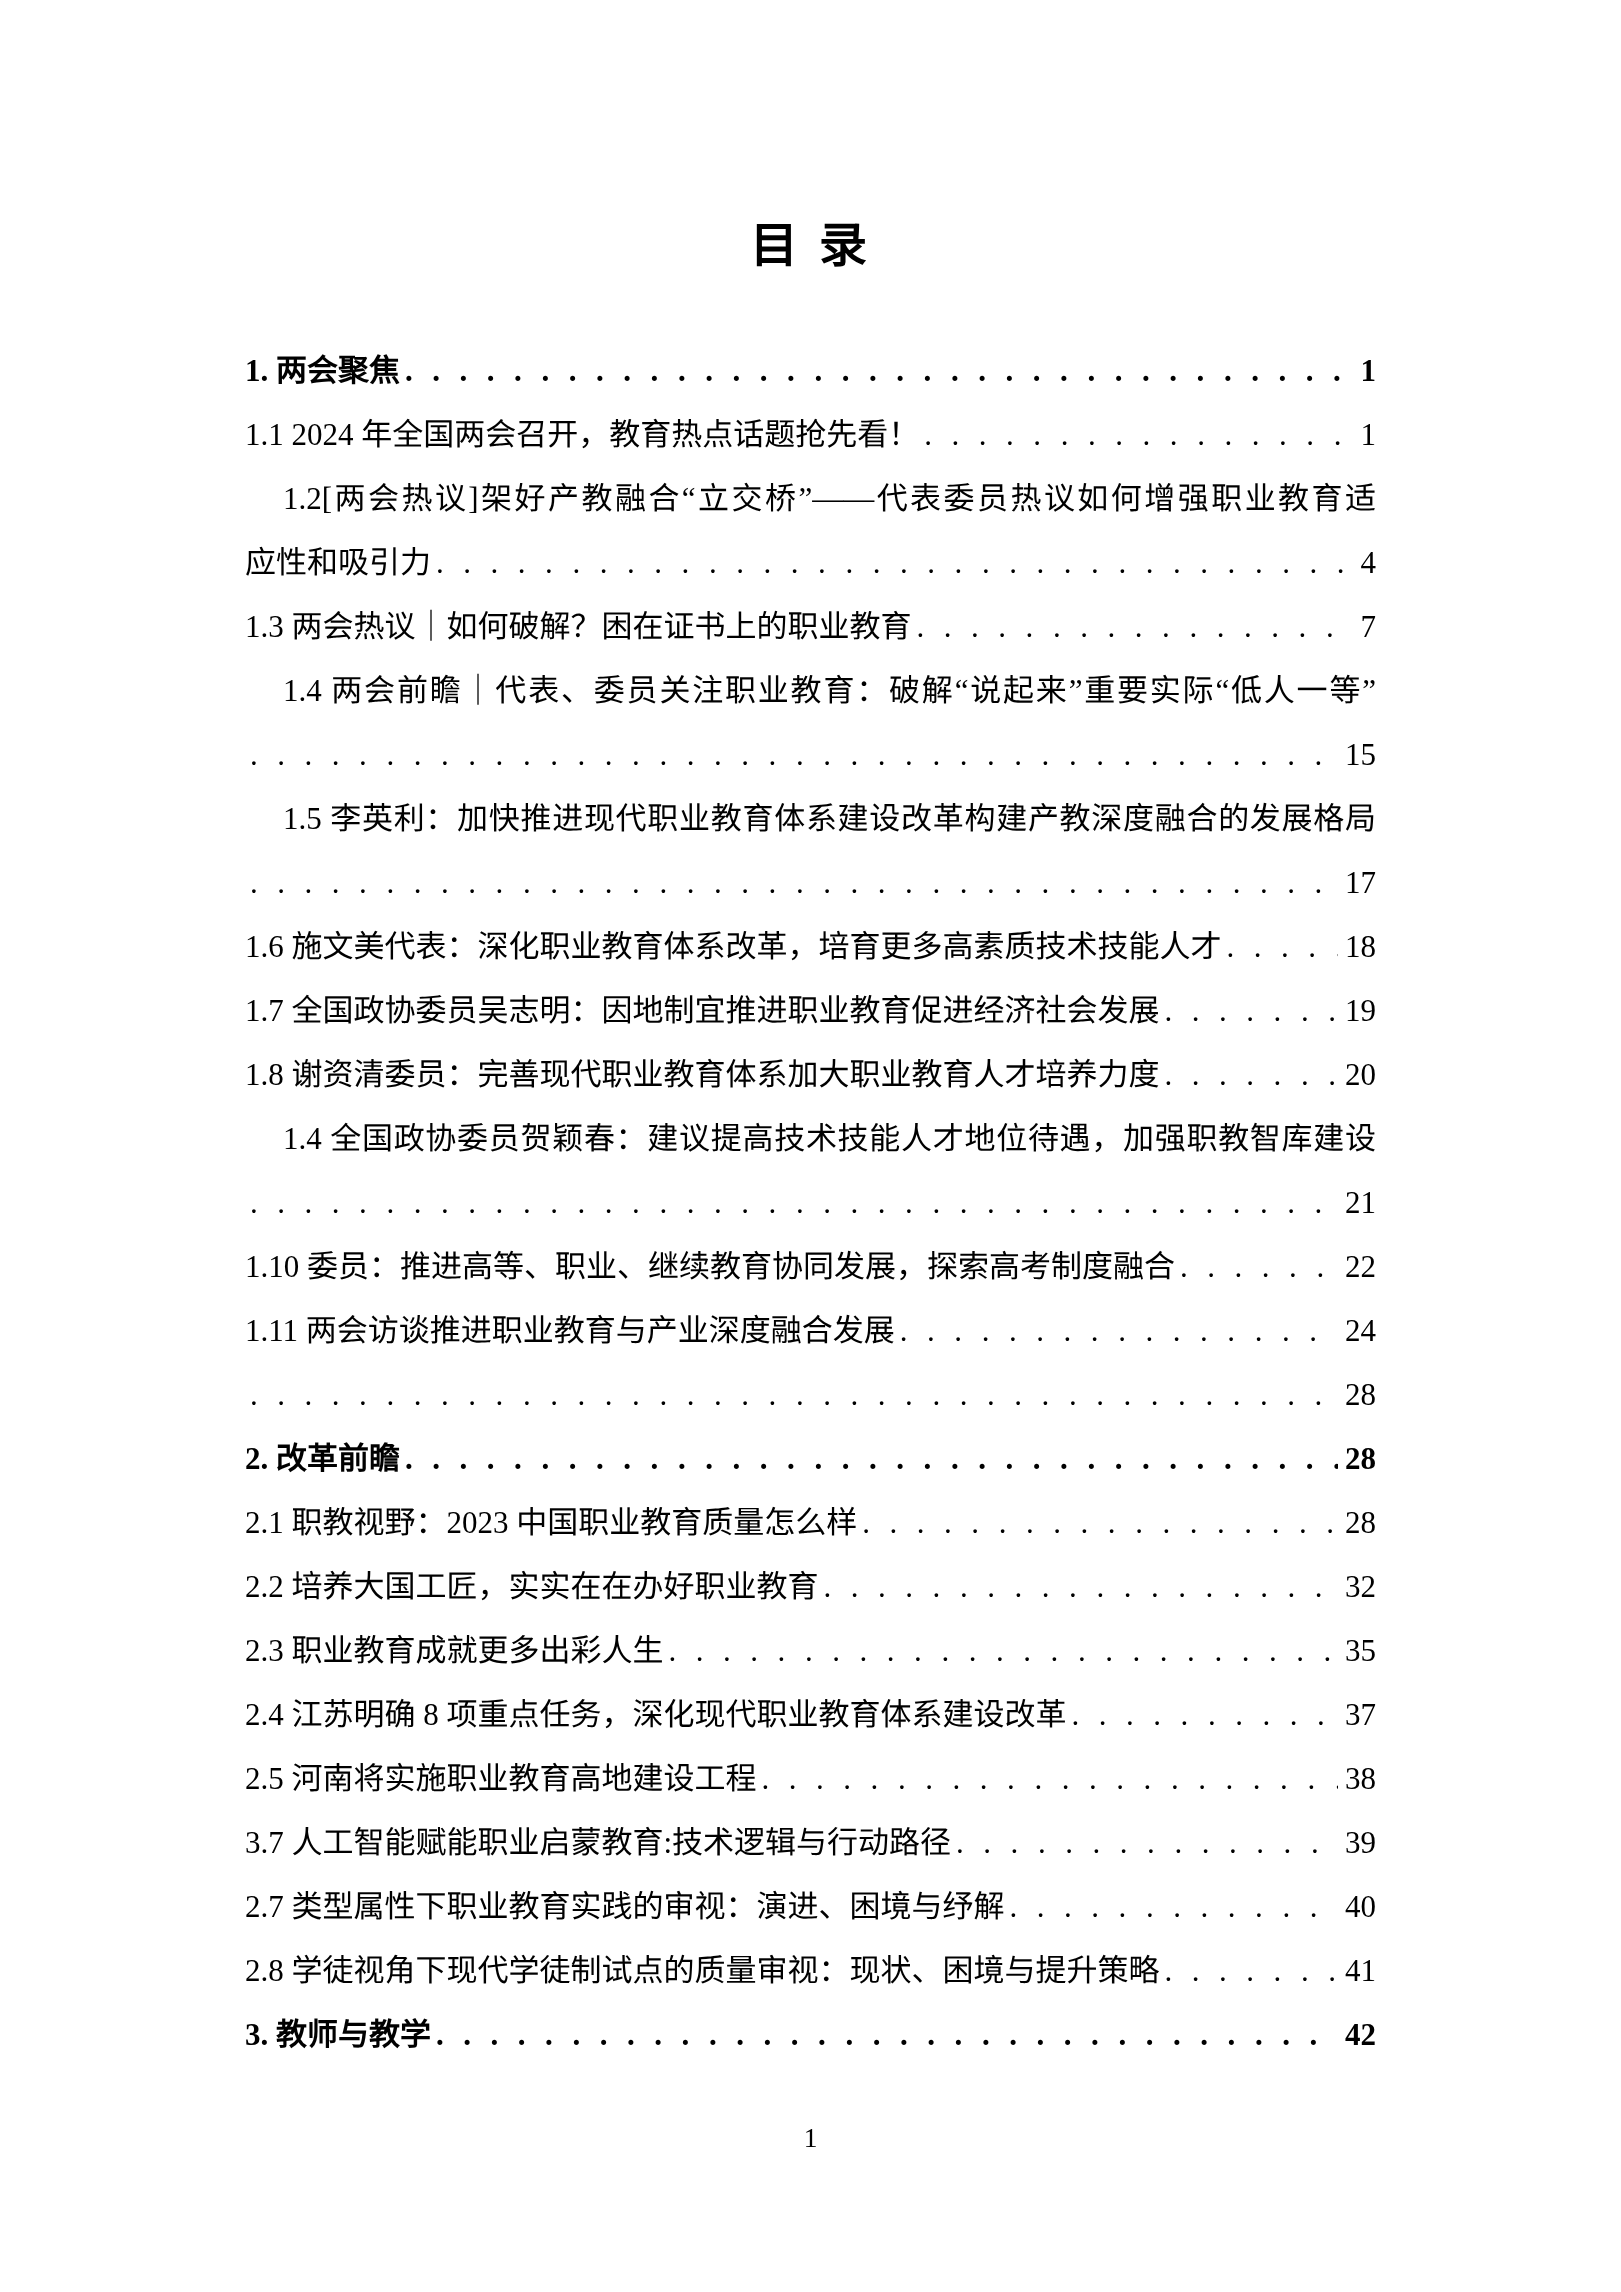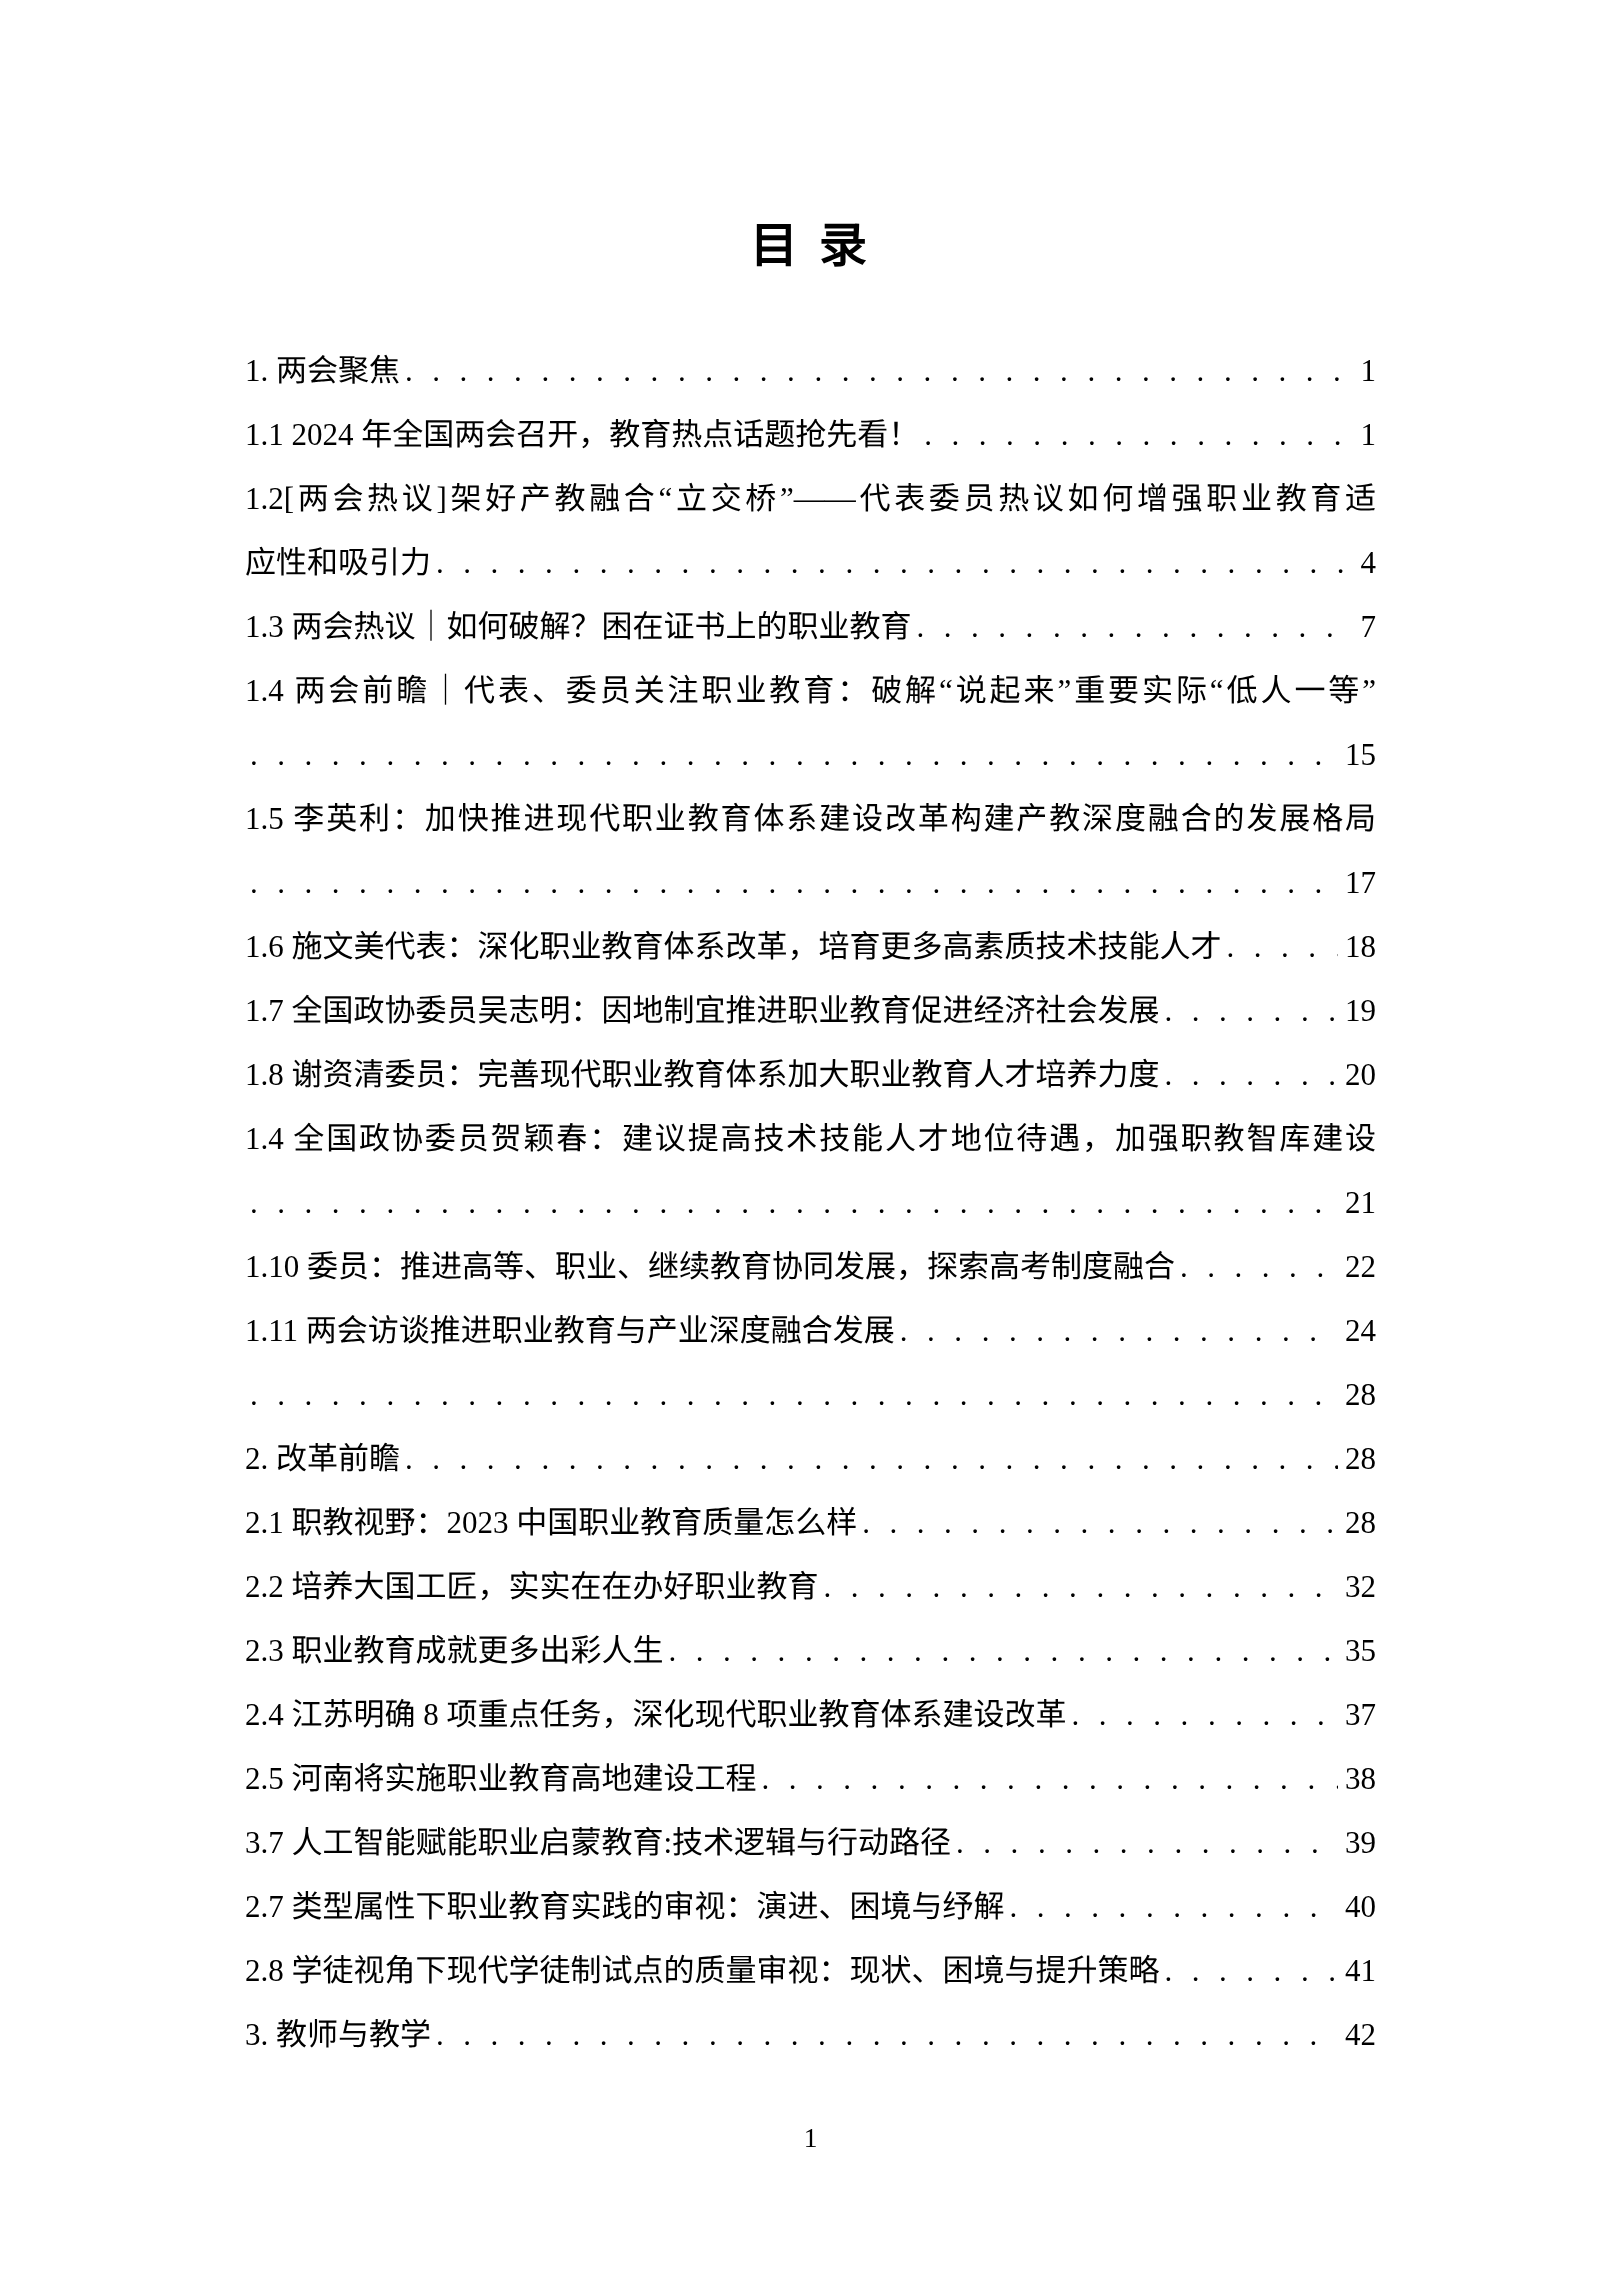--- a/index.html
+++ b/index.html
@@ -38,29 +38,30 @@
     font-size: 31px;
   }
   .row {
     display: flex;
     align-items: baseline;
     height: 64px;
     line-height: 64px;
     white-space: nowrap;
   }
   .row.bold {
-    font-weight: normal;
+    font-weight: bold;
   }
   .row.justify {
     display: block;
     white-space: normal;
     text-align: justify;
     text-align-last: justify;
     text-justify: inter-character;
     overflow: hidden;
+    margin-left: 38px;
   }
   .row .txt {
     flex: 0 0 auto;
   }
   .row .dots {
     flex: 1 1 auto;
     overflow: hidden;
     margin-left: 4.9px;
     margin-right: 6.9px;
     min-width: 0;

